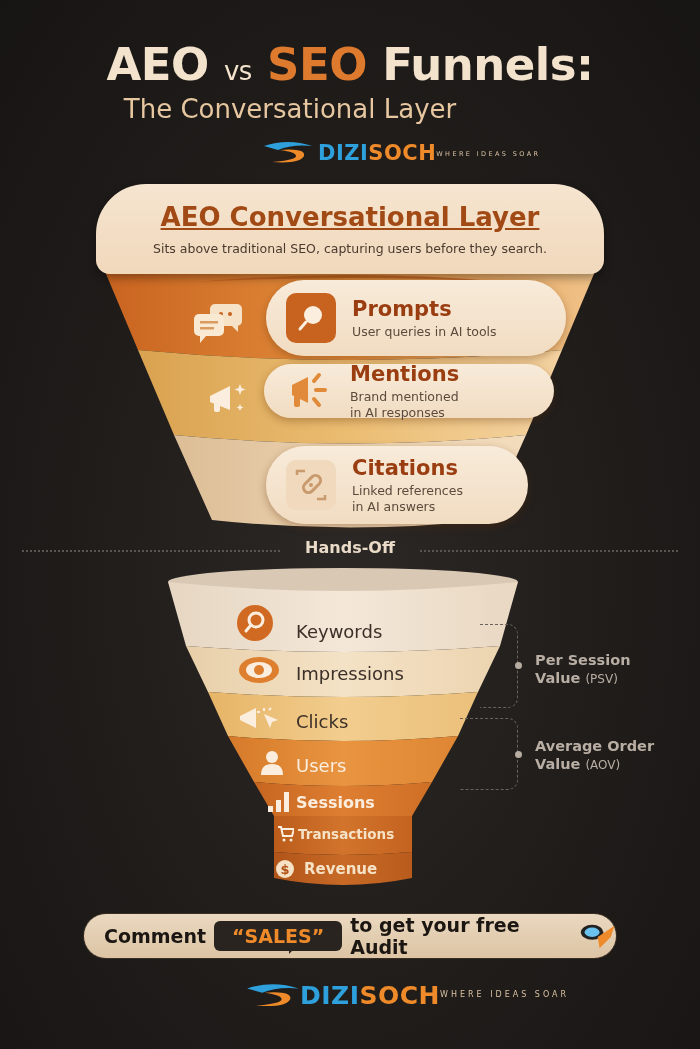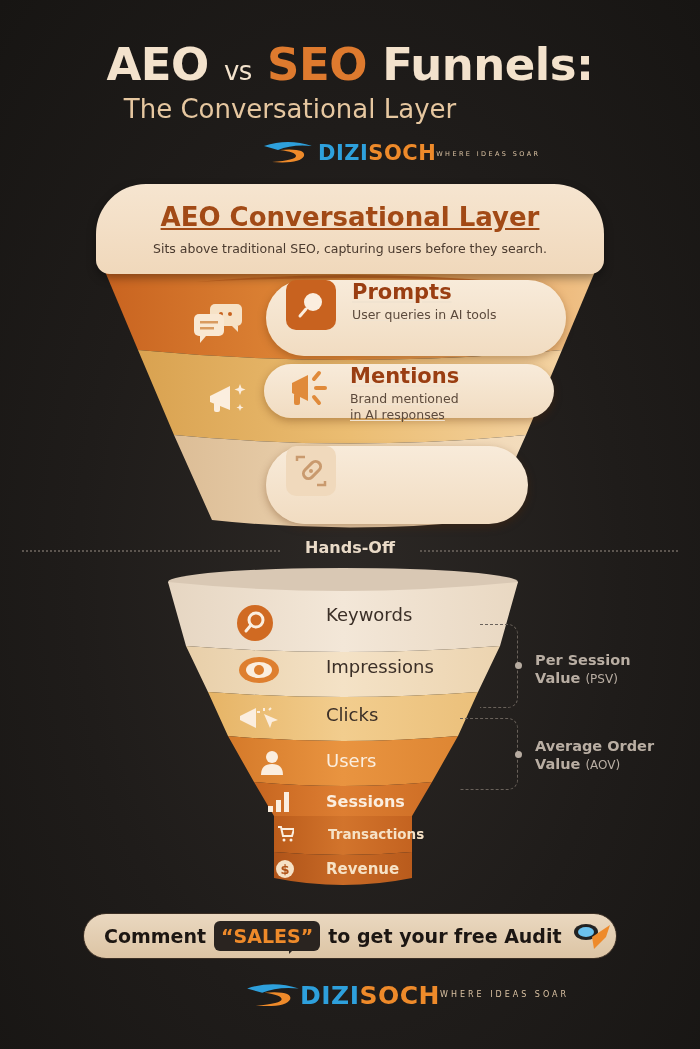--- a/index.html
+++ b/index.html
@@ -24,43 +24,43 @@
   .logo .brand .d{color:#2ea0dc;}
   .logo .brand .s{color:#ee8a2a;}
   .logo .tag{font-size:6.5px;letter-spacing:2.4px;color:#d9c1a2;margin-top:8px;}
 
   
   .aeo-top{left:96px;top:184px;width:508px;height:90px;border-radius:50px 50px 14px 14px / 50px 50px 14px 14px;
     background:linear-gradient(180deg,#f6e5d0 0%,#f0d8bb 100%);text-align:center;box-shadow:0 4px 10px rgba(0,0,0,.35);}
   .aeo-top h2{margin-top:18px;font-size:26px;color:#a24a16;font-weight:bold;text-decoration:underline;}
   .aeo-top p{margin-top:9px;font-size:12.5px;color:#4a3a2e;}
   .pill{position:absolute;border-radius:40px;background:linear-gradient(180deg,#f8ebda,#f1dcc1);
-    box-shadow:0 3px 8px rgba(90,40,5,.35);display:flex;text-decoration:underline;}
+    box-shadow:0 3px 8px rgba(90,40,5,.35);display:flex;align-items:center;}
   .pill .ico{width:50px;height:50px;border-radius:10px;display:flex;align-items:center;justify-content:center;margin-left:20px;}
   .pill .txt{margin-left:16px;}
   .pill .txt h3{font-size:21px;color:#9a3e12;font-weight:bold;}
   .pill .txt p{font-size:12.5px;color:#5c4a3c;line-height:1.25;margin-top:3px;}
   .side-ico{position:absolute;}
 
   
   .dots{border-top:2px dotted #5c554f;}
   .handsoff{left:0;top:538px;width:700px;text-align:center;font-weight:bold;font-size:16px;color:#eadbc8;}
 
   
-  .seo-label{position:absolute;display:flex;align-items:flex-start;font-size:18px;gap:30px;}
+  .seo-label{position:absolute;display:flex;align-items:flex-end;font-size:18px;}
   .seo-label .t{margin-left:14px;}
   .bracket{position:absolute;border:1.5px dashed #6a625b;border-left:none;border-radius:0 10px 10px 0;}
   .bdot{position:absolute;width:7px;height:7px;border-radius:50%;background:#b7aca1;}
   .right-note{position:absolute;font-size:14.5px;font-weight:bold;color:#b9aea3;line-height:1.25;}
   .right-note small{font-size:12px;font-weight:normal;}
 
   
   .cta{left:83px;top:913px;width:534px;height:46px;border-radius:24px;background:linear-gradient(180deg,#ead8c0,#dcc4a4);
     border:1.5px solid #3a2e24;display:flex;align-items:center;padding-left:20px;font-size:19px;color:#1c1612;font-weight:bold;}
-  .cta .kw{background:#2a2420;color:#ee8a2a;border-radius:6px;padding:4px 7px;margin:0 8px;position:relative;}
+  .cta .kw{background:#2a2420;color:#ee8a2a;border-radius:6px;padding:4px 18px;margin:0 8px;position:relative;}
   .cta .kw:after{content:"";position:absolute;left:75px;bottom:-8px;border:5px solid transparent;border-top:5px solid #2a2420;border-left:0;}
 </style>
 </head>
 <body>
 
 <div class="abs title">
   <span>AEO</span>
   <span class="vs">vs</span>
   <span class="seo">SEO</span>
   <span>Funnels:</span>
@@ -159,20 +159,24 @@
 </div>
 
 <div class="pill" style="left:266px;top:446px;width:262px;height:78px;">
   <div class="ico" style="background:#f0d9bc;">
     <svg width="36" height="36" viewBox="0 0 36 36">
         <path d="M4 8 V4 H12 M32 28 V32 H24" stroke="#c99a6e" stroke-width="2.5" fill="none"></path>
         <rect x="9" y="12" width="20" height="10" rx="5" transform="rotate(-45 19 17)" stroke="#c99a6e" stroke-width="3" fill="none"></rect>
         <circle cx="18" cy="18" r="2" fill="#c99a6e"></circle>
       </svg>
   </div>
+  <div class="txt">
+    <h3>Citations</h3>
+    <p><span>Linked references</span><br><span>in AI answers</span></p>
+  </div>
 </div>
 
 <div class="abs dots" style="left:22px;top:550px;width:258px;"></div>
 <div class="abs dots" style="left:420px;top:550px;width:258px;"></div>
 <div class="abs handsoff">Hands-Off</div>
 
 <svg class="abs" style="left:166px;top:566px;" width="354" height="326">
   <defs>
     <linearGradient id="s1" x1="0" x2="1">
         <stop offset="0" stop-color="#e6d6c2"></stop>
@@ -265,21 +269,21 @@
       <circle cx="6" cy="14" r="1.5" fill="#fbeedf"></circle>
       <circle cx="13" cy="14" r="1.5" fill="#fbeedf"></circle>
     </svg>
   <span class="t" style="margin-left:4px;">Transactions</span>
 </div>
 <div class="seo-label" style="left:276px;top:860px;color:#f6e2c6;font-weight:bold;font-size:15px;">
   <svg width="18" height="18" viewBox="0 0 18 18">
       <circle cx="9" cy="9" r="9" fill="#f6e2c6"></circle>
       <text x="9" y="14" text-anchor="middle" font-size="13" font-weight="bold" fill="#b05419" font-family="DejaVu Sans, sans-serif">$</text>
     </svg>
-  <span class="t" style="margin-left:2px;">Revenue</span>
+  <span class="t" style="margin-left:10px;">Revenue</span>
 </div>
 
 <div class="bracket" style="left:480px;top:624px;width:38px;height:84px;"></div>
 <div class="bdot" style="left:515px;top:662px;"></div>
 <div class="right-note" style="left:535px;top:651px;">
   <span>Per Session</span><br><span>Value</span> <small>(PSV)</small>
 </div>
 <div class="bracket" style="left:460px;top:718px;width:58px;height:72px;"></div>
 <div class="bdot" style="left:515px;top:751px;"></div>
 <div class="right-note" style="left:535px;top:737px;">

